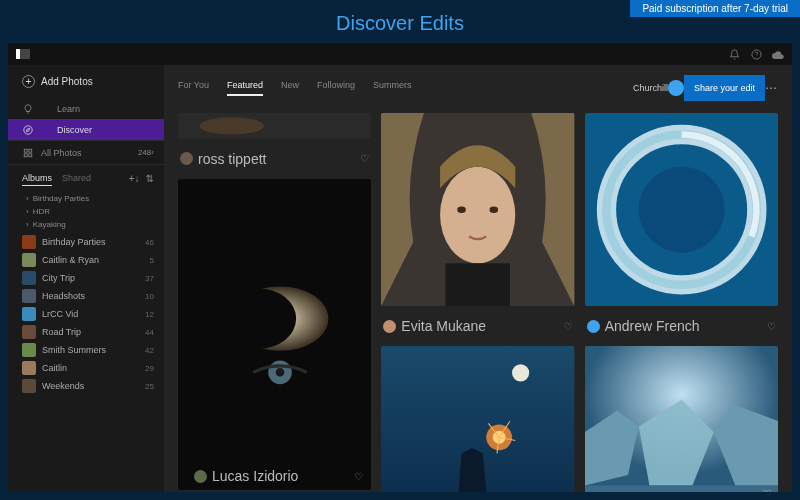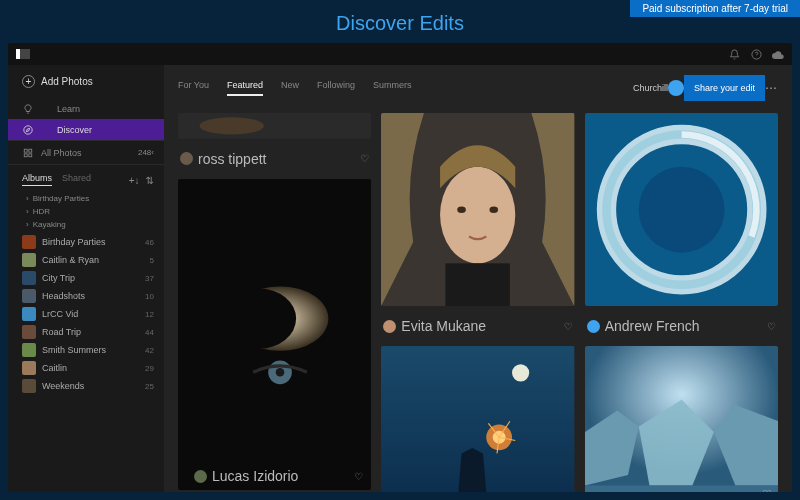--- a/index.html
+++ b/index.html
@@ -14,21 +14,21 @@
 .main{display:flex;flex:1;overflow:hidden}
 .sidebar{width:156px;background:#1a1a1a;display:flex;flex-direction:column;font-size:9px;color:#aaa;flex-shrink:0}
 .add-photos{display:flex;align-items:center;gap:6px;padding:10px 10px 10px 14px;color:#ddd;font-size:10px}
 .plus-circle{width:13px;height:13px;border:1px solid #888;border-radius:50%;display:flex;align-items:center;justify-content:center;font-size:10px;line-height:1}
 .nav-item{display:flex;align-items:center;gap:24px;padding:5px 10px 5px 14px;color:#888}
 .nav-item.active{background:#4c1d95;color:#ddd}
 .nav-icon{width:11px;height:11px;display:flex;align-items:center;justify-content:center;font-size:10px}
 .all-photos{display:flex;align-items:center;justify-content:space-between;padding:6px 10px 6px 14px;color:#888;border-top:1px solid #2a2a2a;border-bottom:1px solid #2a2a2a;}
 .ap-left{display:flex;align-items:center;gap:8px}
 .ap-right{display:flex;align-items:center;font-size:8px}
-.tabs-row{display:flex;align-items:flex-end;justify-content:space-between;padding:8px 10px 4px 14px}
+.tabs-row{display:flex;align-items:flex-start;justify-content:space-between;padding:8px 10px 4px 14px}
 .tabs-l{display:flex;gap:10px}
 .tab-l{color:#666;cursor:pointer}
 .tab-l.active{color:#ddd;border-bottom:1px solid #ddd;padding-bottom:2px}
 .tabs-r{display:flex;gap:6px;color:#888;font-size:10px}
 .folders{padding:2px 0}
 .folder{display:flex;align-items:center;gap:4px;padding:2px 10px 2px 18px;color:#888;font-size:8px}
 .albums{flex:1;overflow:hidden}
 .album{display:flex;align-items:center;justify-content:space-between;padding:2px 10px 2px 14px;color:#aaa}
 .album-l{display:flex;align-items:center;gap:6px}
 .thumb{width:14px;height:14px;border-radius:2px}

